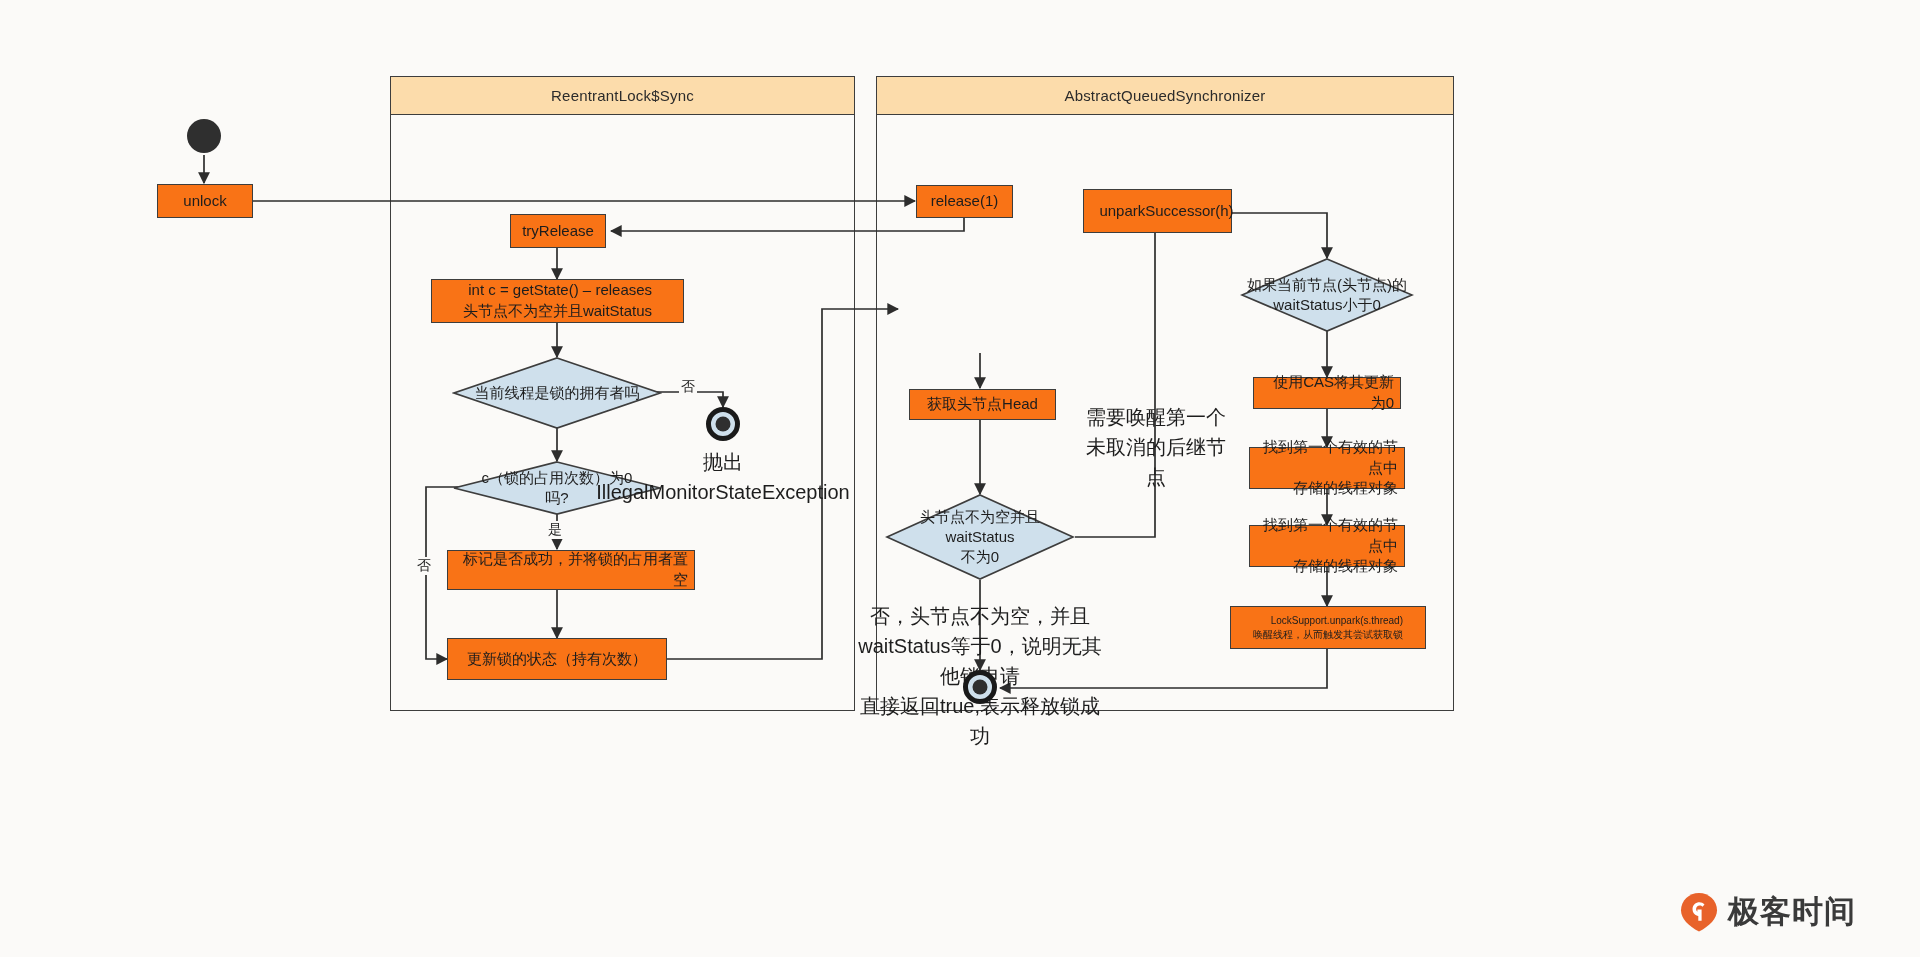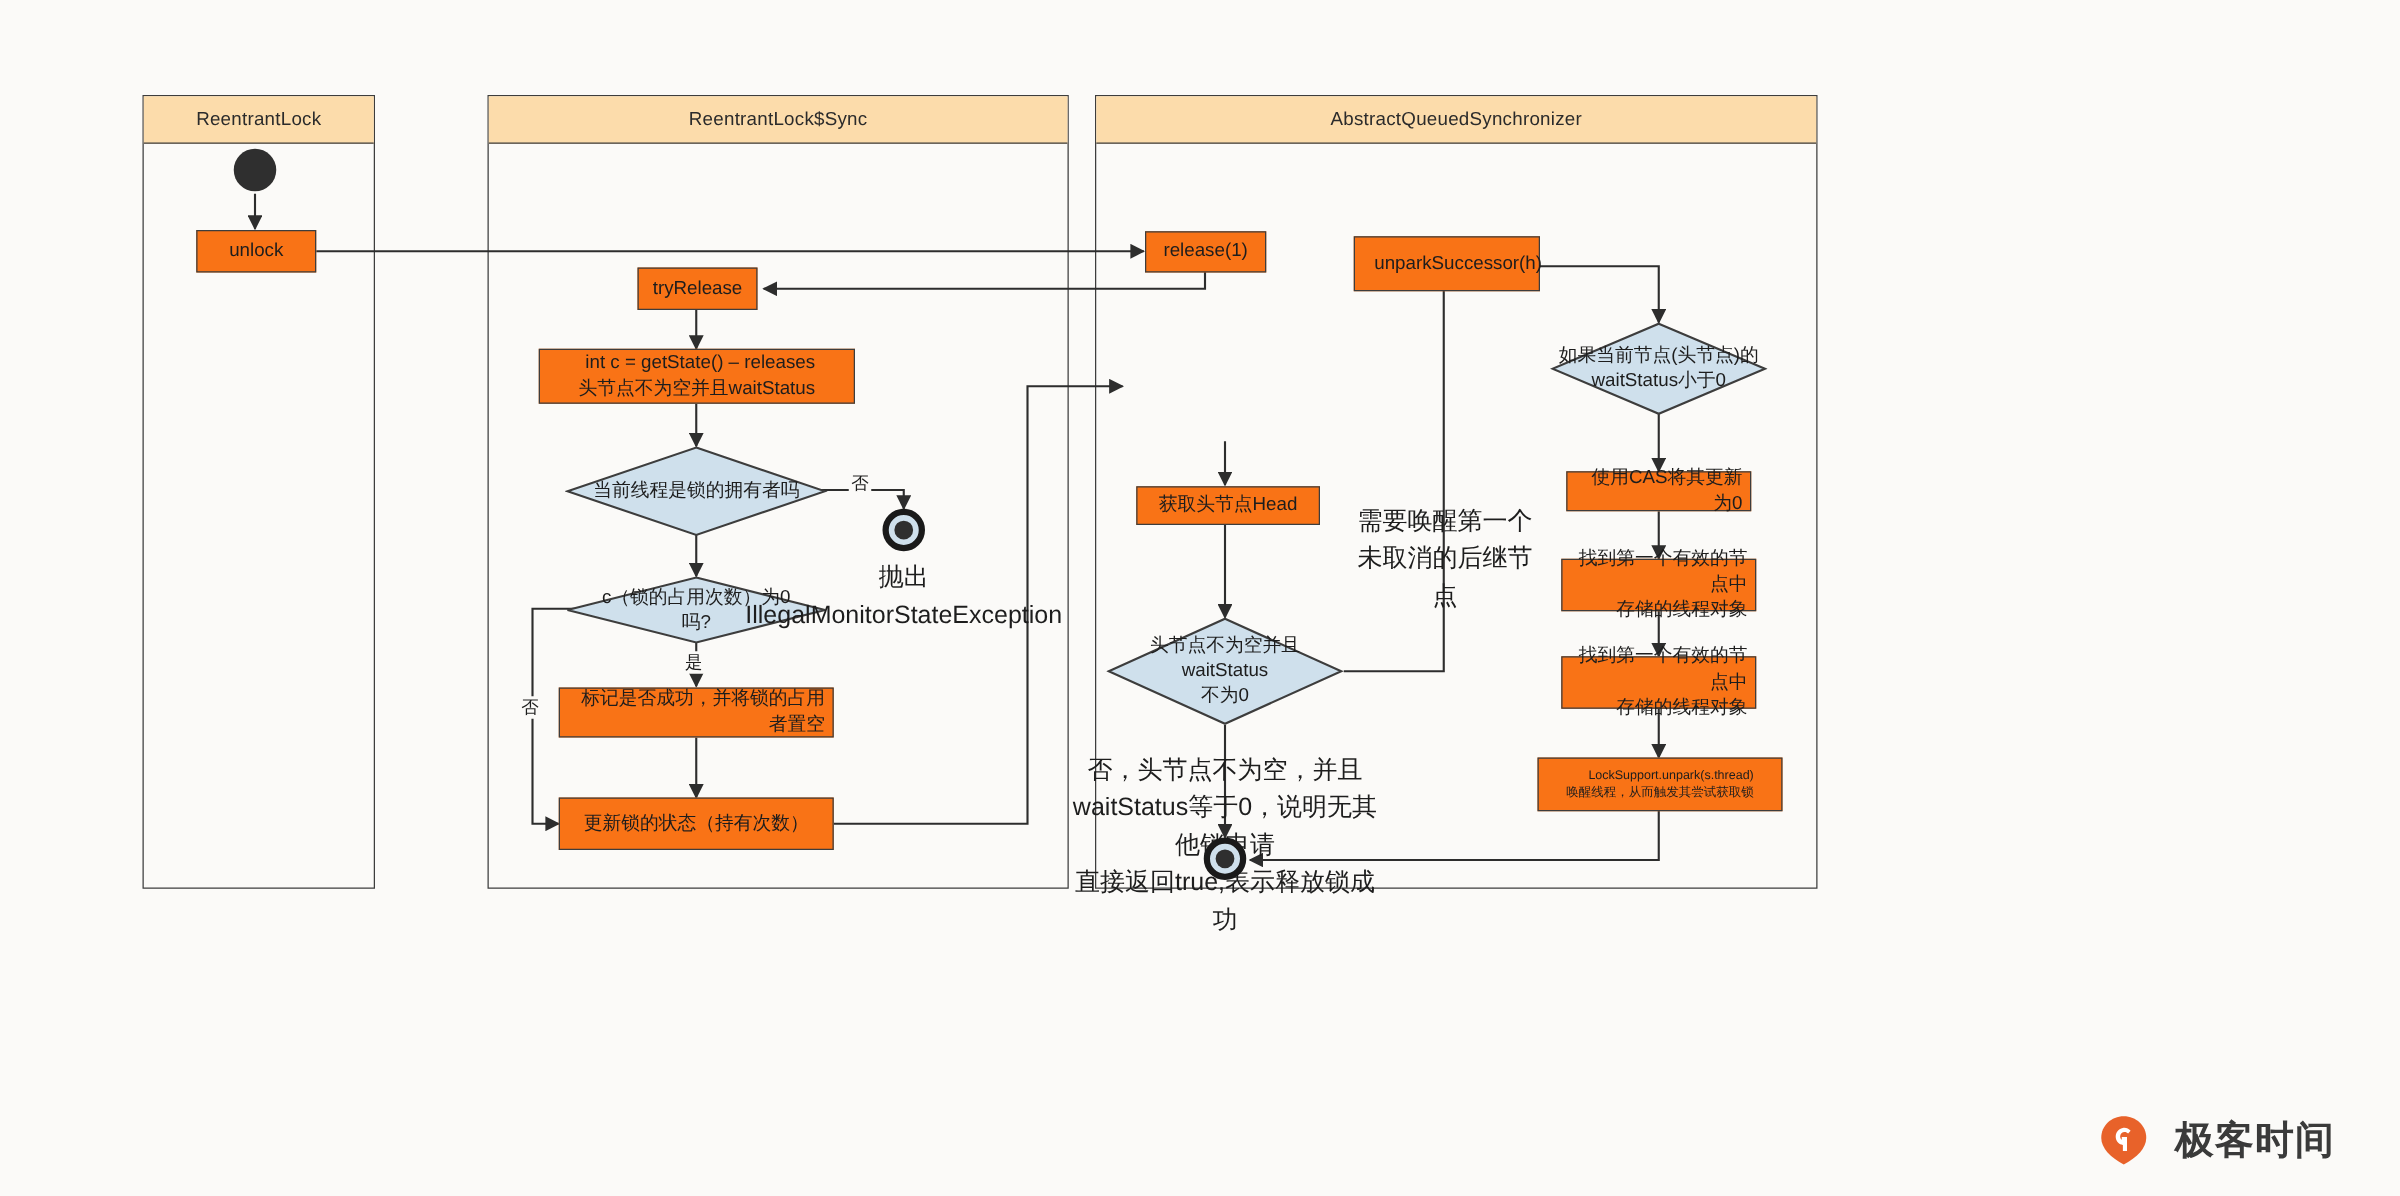--- a/index.html
+++ b/index.html
@@ -42,30 +42,27 @@
     position:absolute;font-size:20px;color:#1d1d1d;
     text-align:center;line-height:1.5;white-space:pre-line;
   }
   .start-dot{position:absolute;width:34px;height:34px;border-radius:50%;background:#2f2f2f;}
   .end-dot{position:absolute;width:34px;height:34px;border-radius:50%;
     background:#cfe0ec;border:5px solid #1a1a1a;box-sizing:border-box;}
   .end-dot::after{content:"";position:absolute;left:50%;top:50%;
     width:15px;height:15px;border-radius:50%;background:#2f2f2f;transform:translate(-50%,-50%);}
   .logo{position:absolute;display:flex;align-items:center;gap:9px;}
   .logo-mark{width:40px;height:40px;position:relative;}
-  .logo-text{font-size:31px;color:#3a3a3a;font-weight:bold;letter-spacing:1px;margin-left:12px;}
+  .logo-text{font-size:31px;color:#3a3a3a;font-weight:bold;letter-spacing:1px;}
 </style>
 </head>
 <body>
 
 <div id="stage">
 
-  <div class="lane" style="left:114px;top:76px;width:186px;height:635px;">
-    <div class="lane-head">ReentrantLock</div>
-  </div>
 
   <div class="lane" style="left:390px;top:76px;width:465px;height:635px;">
     <div class="lane-head">ReentrantLock$Sync</div>
   </div>
 
   <div class="lane" style="left:876px;top:76px;width:578px;height:635px;">
     <div class="lane-head">AbstractQueuedSynchronizer</div>
   </div>
 
   <svg class="layer">
@@ -136,21 +133,21 @@
     <div class="diamond-label">当前线程是锁的拥有者吗</div>
   </div>
 
   <div class="diamond-wrap" style="left:452px;top:461px;width:210px;height:54px;">
     <svg width="210" height="54">
       <polygon points="105,1 208,27 105,53 2,27" fill="#cfe0ec" stroke="#3d3d3d" stroke-width="1.7"></polygon>
     </svg>
     <div class="diamond-label">c（锁的占用次数）为0吗?</div>
   </div>
 
-  <div class="node" style="left:447px;top:550px;width:220px;height:40px;">标记是否成功，并将锁的占用者置空</div>
+  <div class="node" style="left:447px;top:550px;width:248px;height:40px;">标记是否成功，并将锁的占用者置空</div>
 
   <div class="node" style="left:447px;top:638px;width:220px;height:42px;">更新锁的状态（持有次数）</div>
 
   <div class="end-dot" style="left:706px;top:407px;"></div>
 
   <div class="note" style="left:584px;top:447px;width:278px;">抛出IllegalMonitorStateException</div>
 
   <div class="node" style="left:916px;top:185px;width:97px;height:33px;">release(1)</div>
 
 

